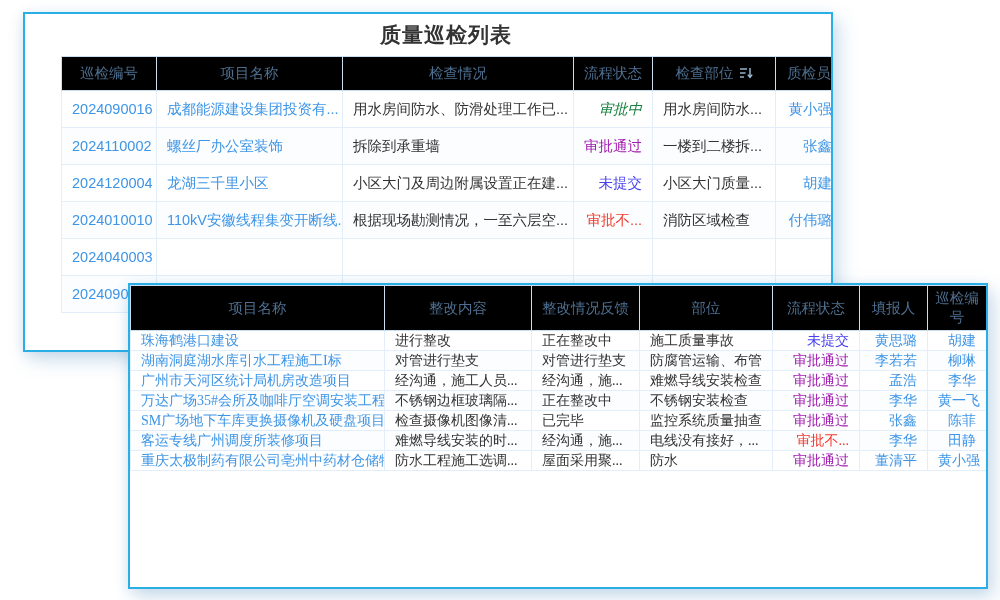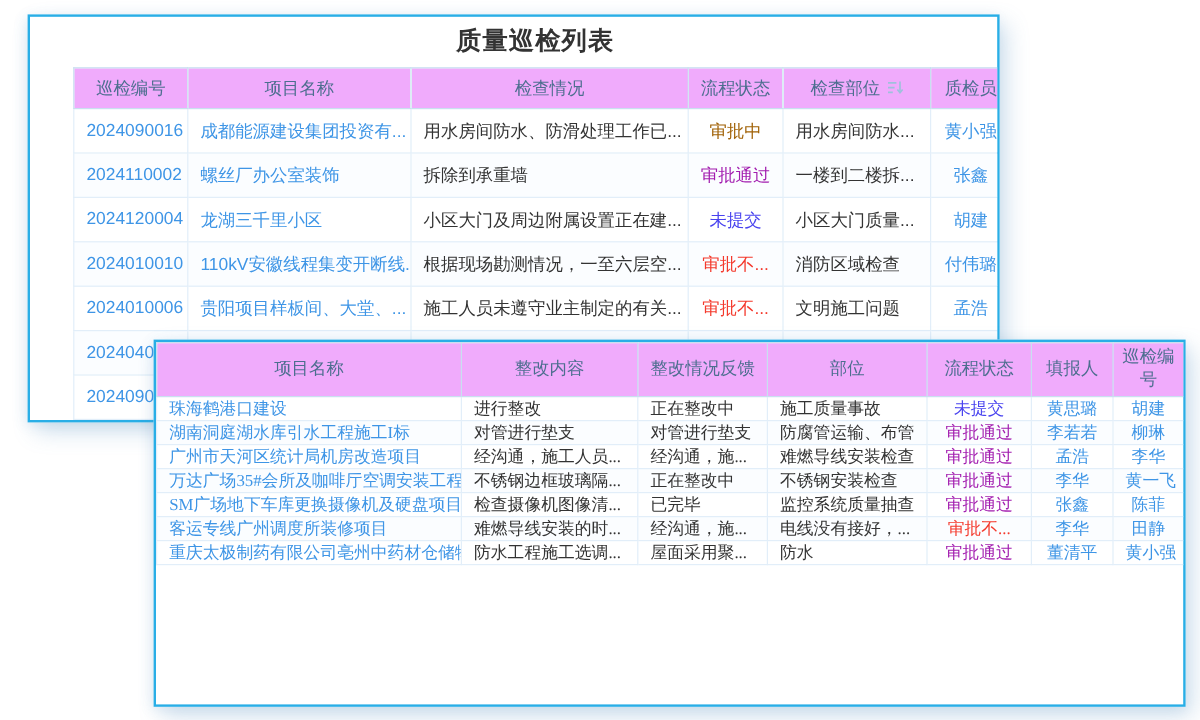--- a/index.html
+++ b/index.html
@@ -15,37 +15,37 @@
     overflow:hidden;box-sizing:border-box;
   }
   #win1{left:23px;top:12px;width:810px;height:340px;z-index:1;padding-left:36px;}
   #win2{left:128px;top:283px;width:860px;height:306px;z-index:2;}
   .win-title{
     height:42px;line-height:42px;text-align:center;
     font-size:21px;font-weight:bold;color:#333333;letter-spacing:1px;
   }
   table{border-collapse:collapse;table-layout:fixed;width:100%;}
   th{
-    background:#f0abfc;color:#4d6e8f;font-weight:400;font-size:14.5px;
+    background:#000000;color:#4d6e8f;font-weight:400;font-size:14.5px;
     border:1px solid #c9dff0;padding:0 4px;box-sizing:border-box;
   }
   #win1 th{height:34px;white-space:nowrap;overflow:hidden;}
   #win2 th{height:45px;line-height:1.3;}
   td{
     border:1px solid #e2eef9;border-top:1px solid #dcebf7;
     font-size:14.5px;color:#333333;padding:0 10px;box-sizing:border-box;
     white-space:nowrap;overflow:hidden;background:#fff;
   }
   #win1 td{height:37px;}
   #win2 td{height:20px;font-size:14px;font-family:Liberation Serif, serif;}
   tr:nth-child(even) td{background:#fbfdff;}
-  .c-center{text-align:center;}
+  .c-center{text-align:right;}
   .link{color:#3e95e6;cursor:pointer;}
   td[data-status]{font-weight:400;}
-  td[data-status="pending"]{color:#a16207;}
+  td[data-status="pending"]{color:#15803d;font-style:italic;}
   td[data-status="approved"]{color:#a21caf;}
   td[data-status="unsubmitted"]{color:#4943ef;}
   td[data-status="rejected"]{color:#f4392c;}
   .sort-icon{display:inline-block;vertical-align:-1px;margin-left:5px;}
 </style>
 </head>
 <body>
 
 <div class="window" id="win1">
   <div class="win-title">质量巡检列表</div>
@@ -105,28 +105,20 @@
       </tr>
       <tr>
         <td class="c-center"><span class="link">2024010010</span></td>
         <td><span class="link">110kV安徽线程集变开断线...</span></td>
         <td>根据现场勘测情况，一至六层空...</td>
         <td class="c-center" data-status="rejected">审批不...</td>
         <td>消防区域检查</td>
         <td class="c-center"><span class="link">付伟璐</span></td>
       </tr>
       <tr>
-        <td class="c-center"><span class="link">2024010006</span></td>
-        <td><span class="link">贵阳项目样板间、大堂、...</span></td>
-        <td>施工人员未遵守业主制定的有关...</td>
-        <td class="c-center" data-status="rejected">审批不...</td>
-        <td>文明施工问题</td>
-        <td class="c-center"><span class="link">孟浩</span></td>
-      </tr>
-      <tr>
         <td class="c-center"><span class="link">2024040003</span></td>
         <td></td>
         <td></td>
         <td class="c-center"></td>
         <td></td>
         <td class="c-center"></td>
       </tr>
       <tr>
         <td class="c-center"><span class="link">2024090004</span></td>
         <td></td>

